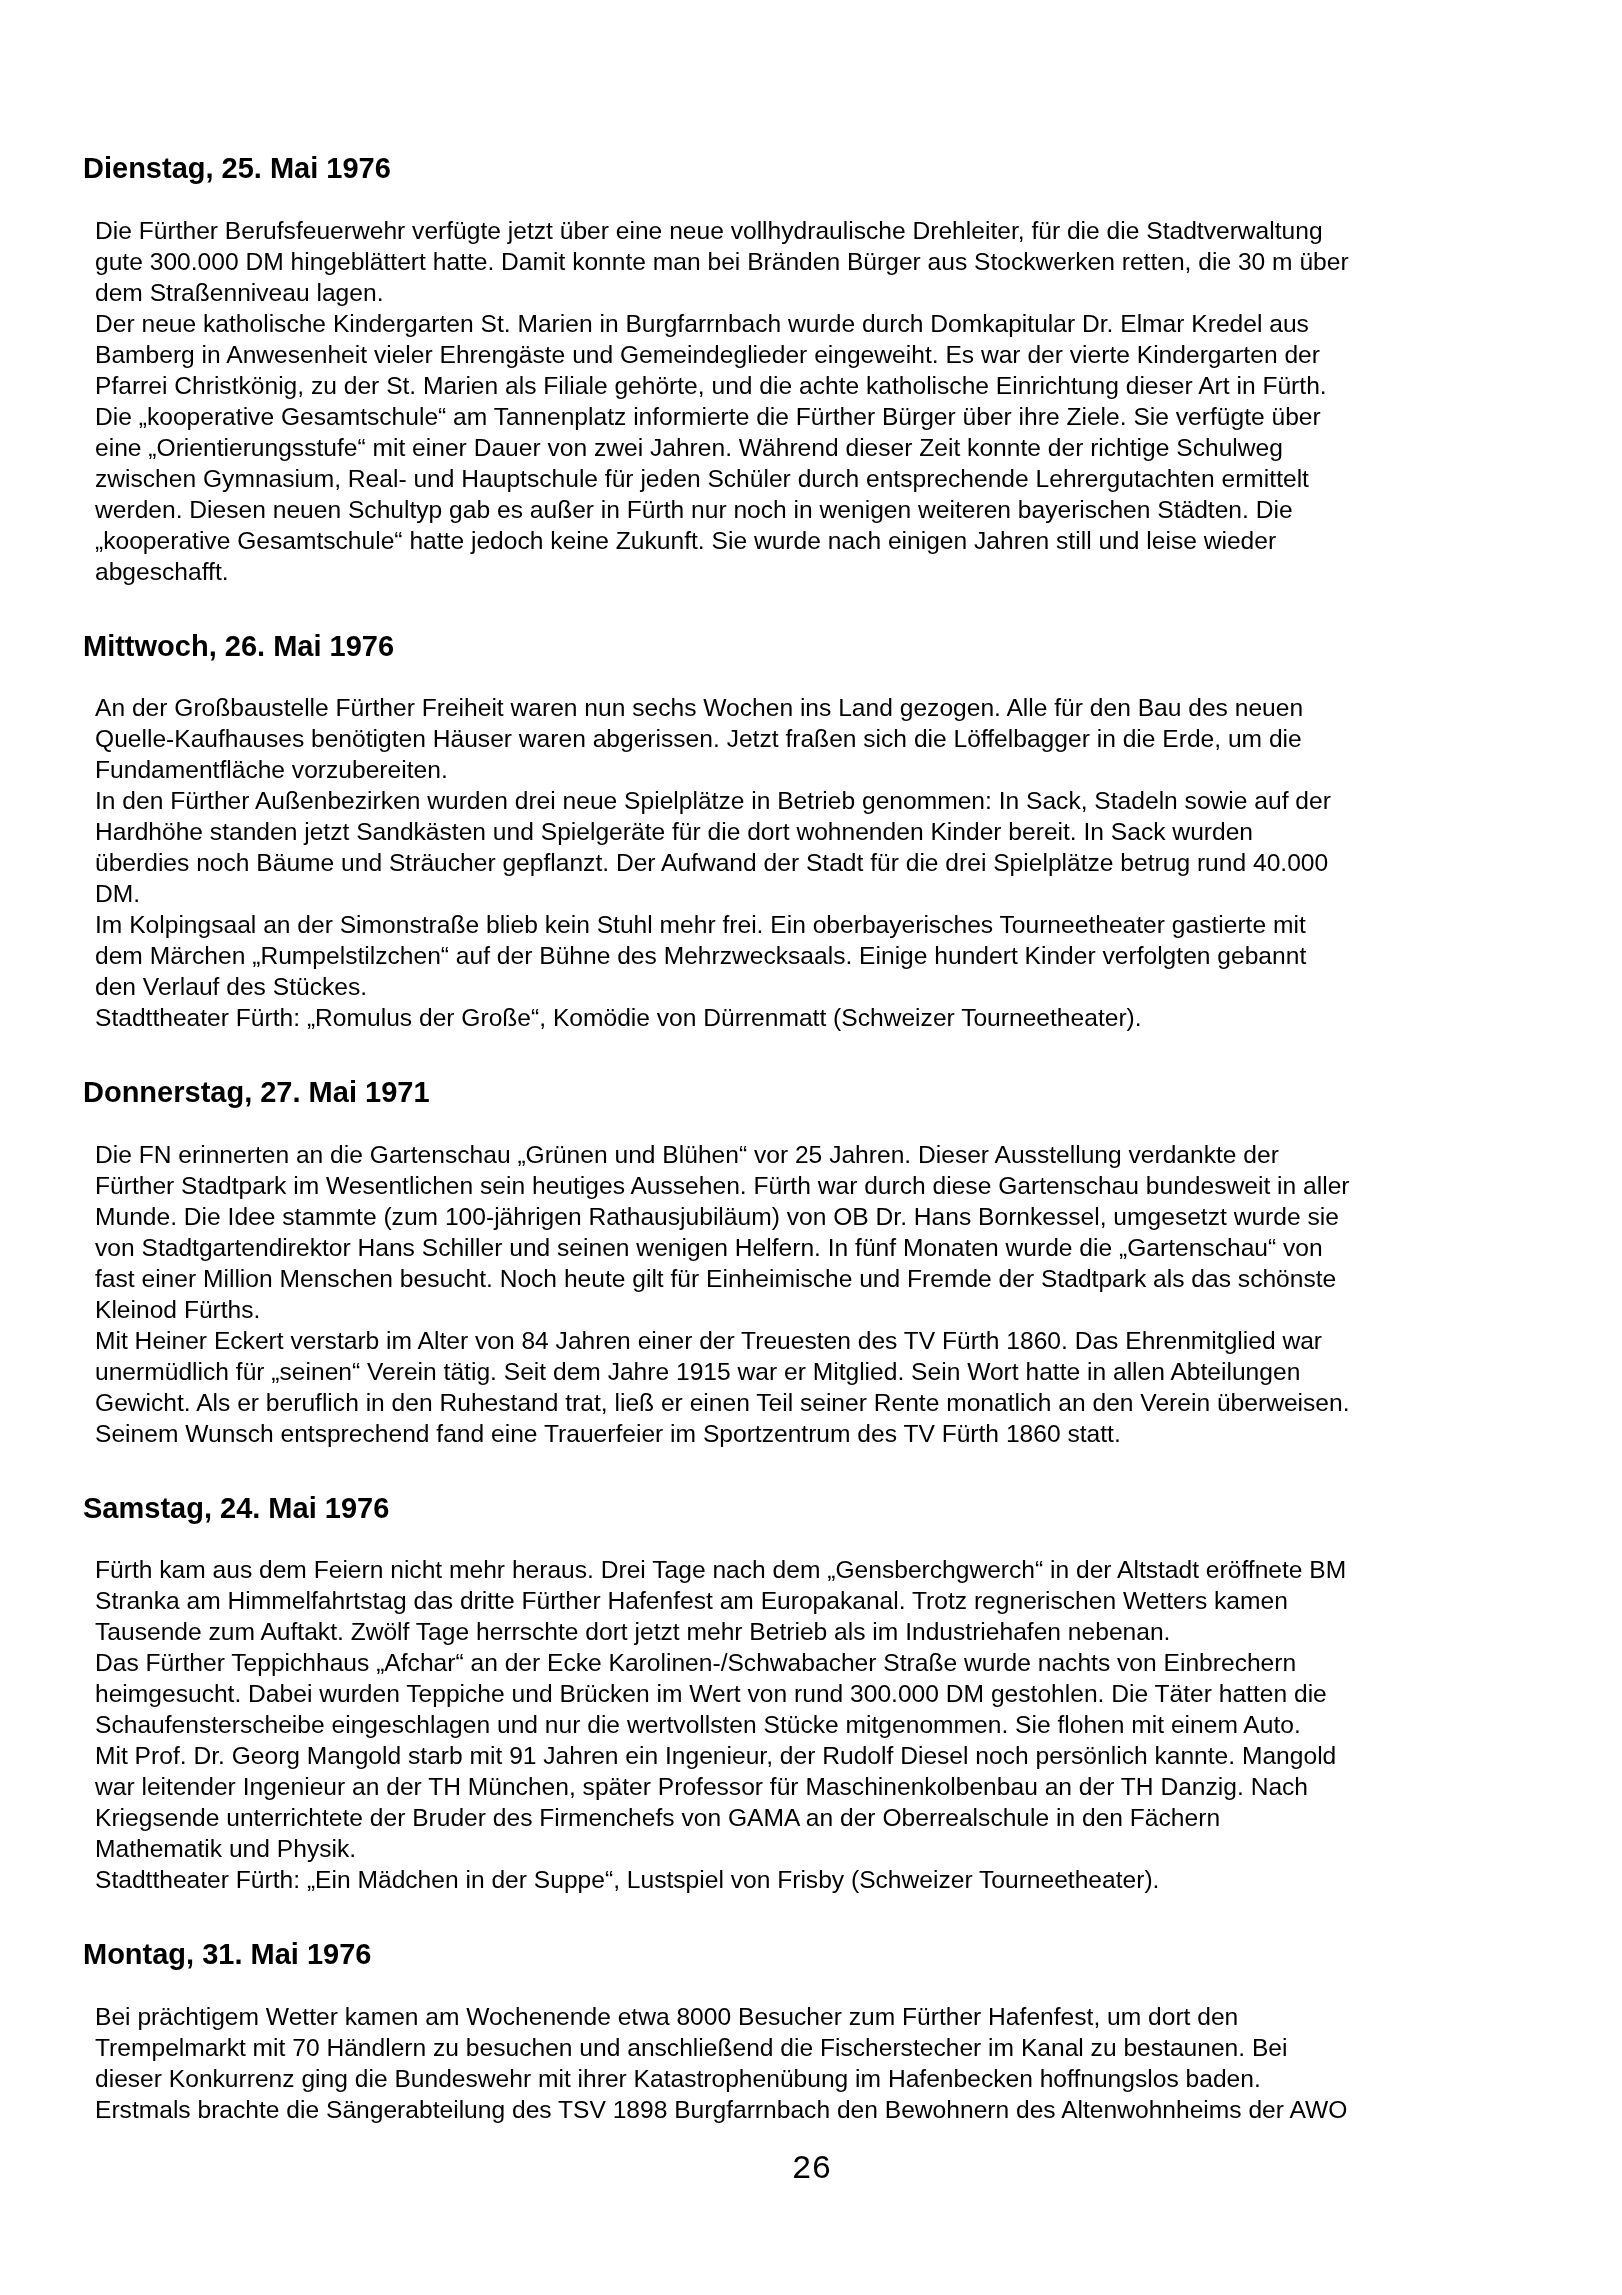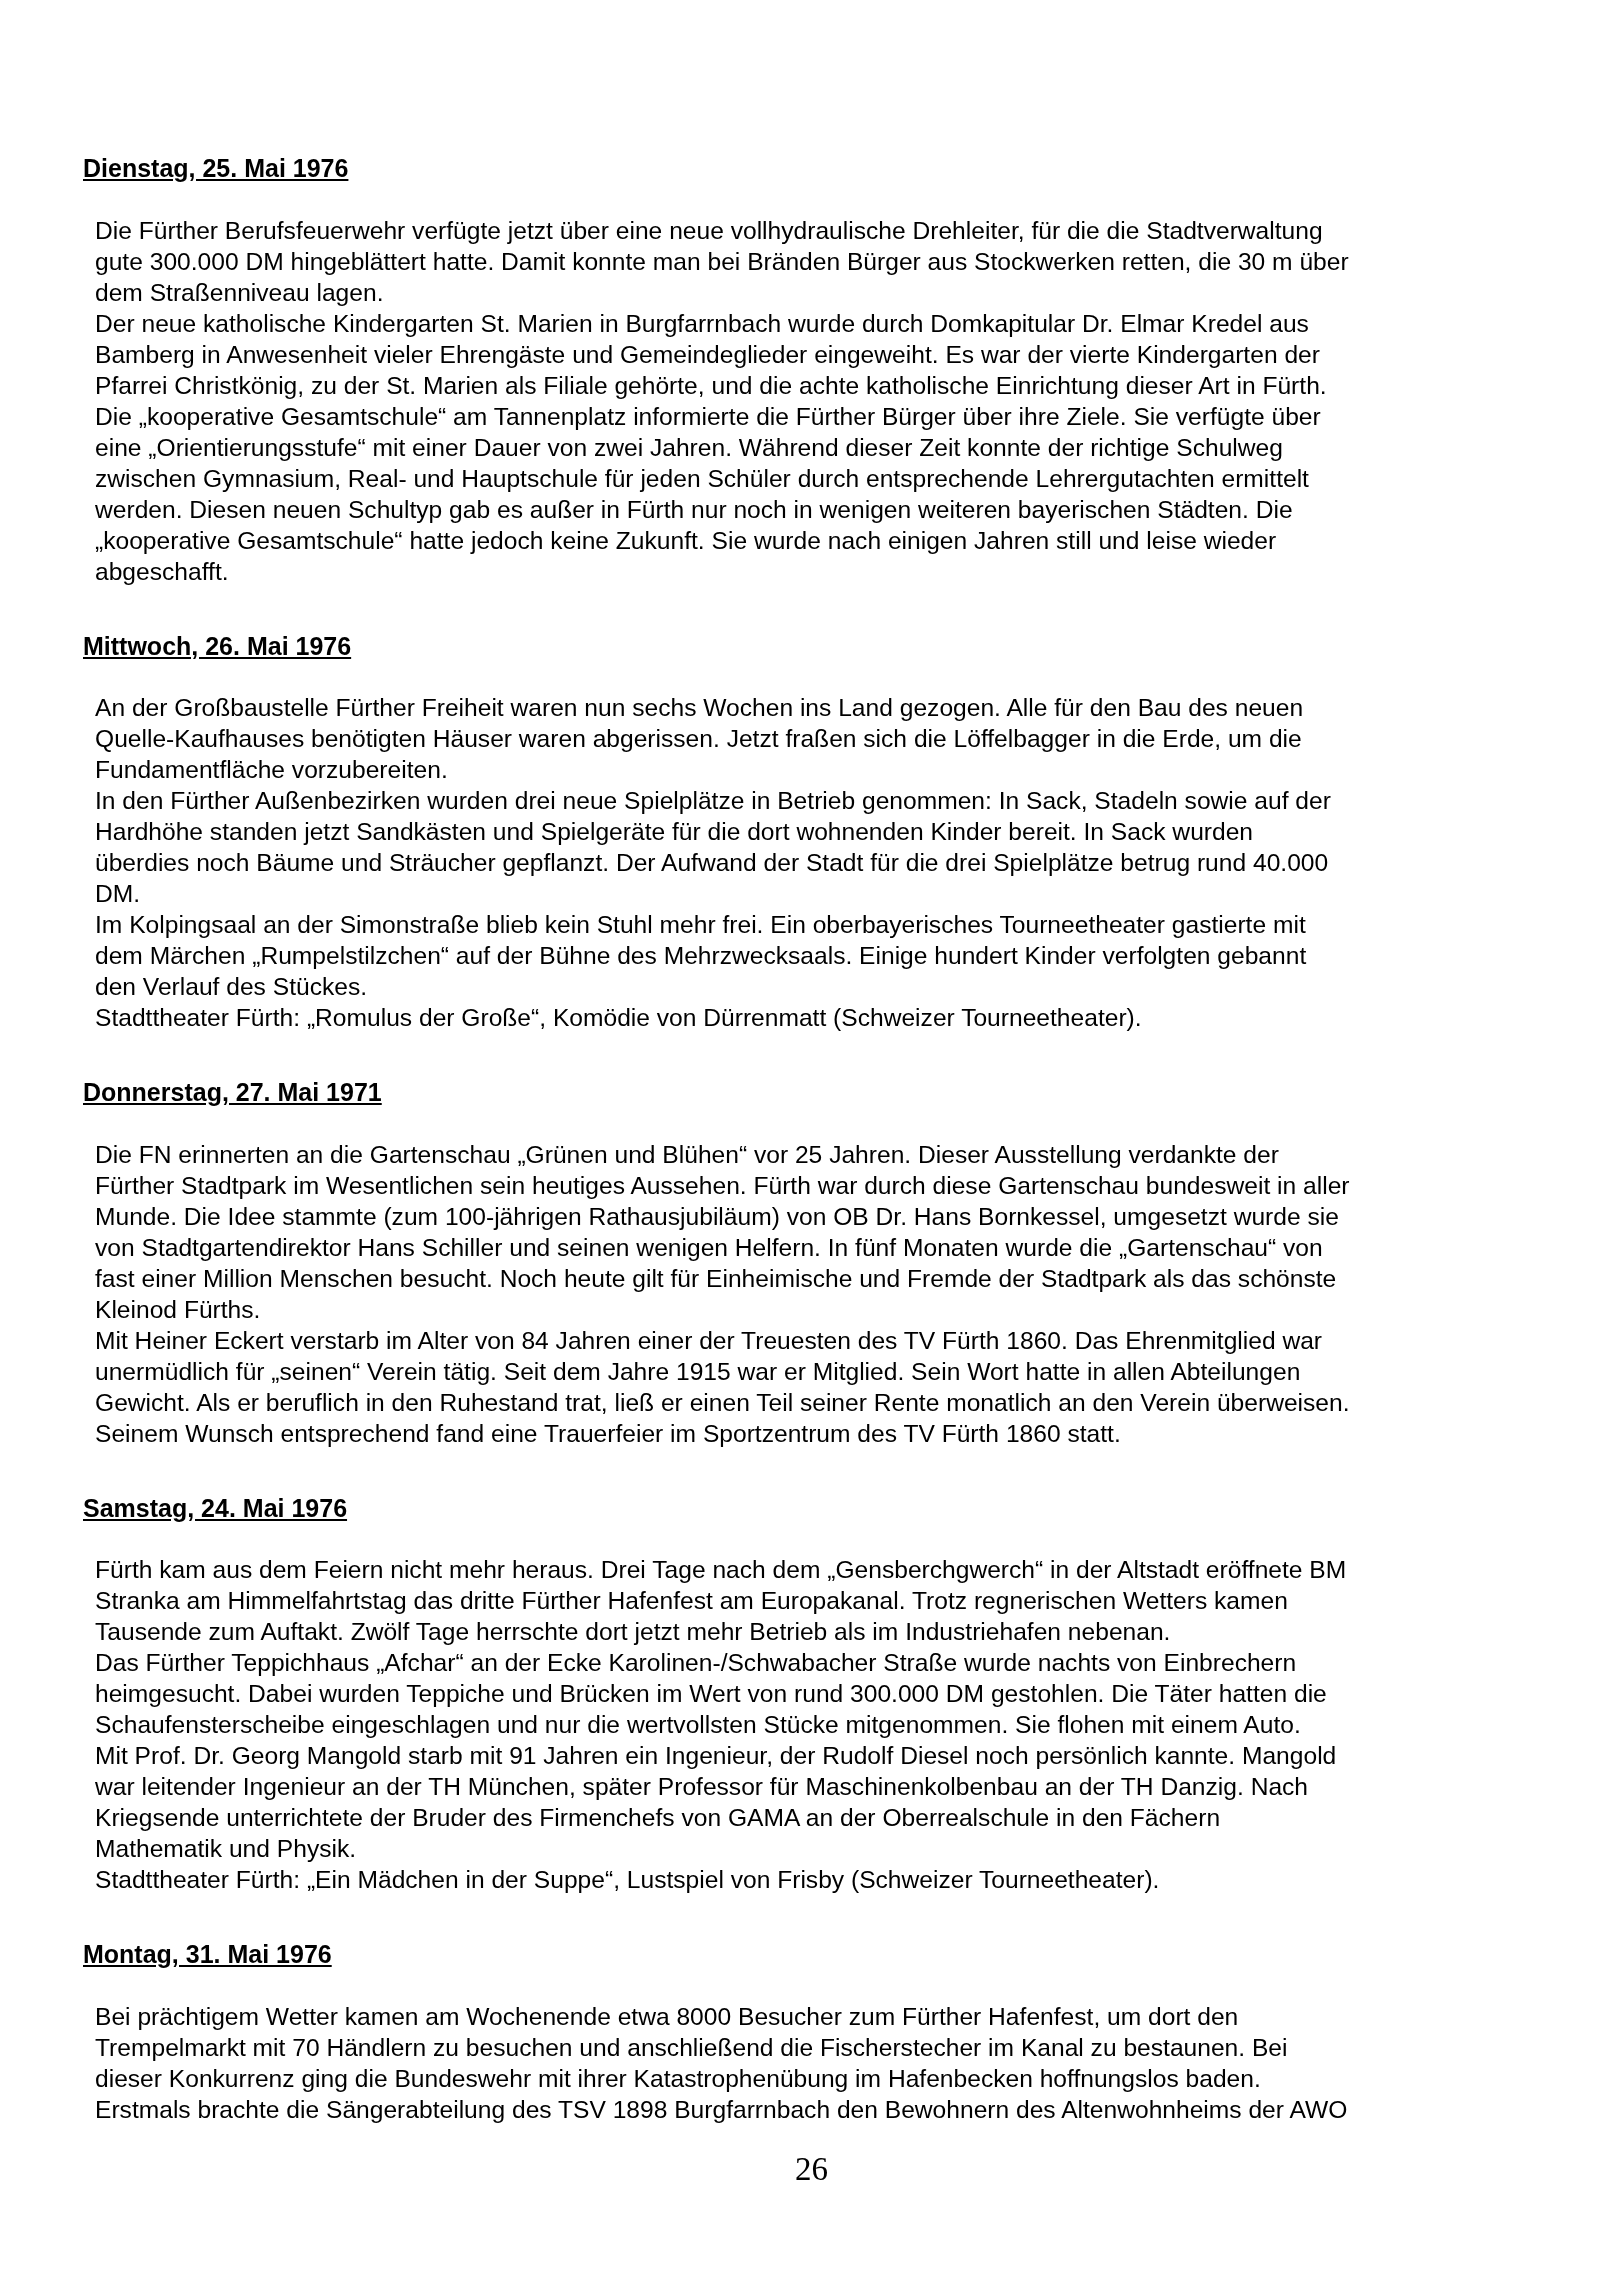--- a/index.html
+++ b/index.html
@@ -14,38 +14,37 @@
     font-family: "Liberation Sans", sans-serif;
     overflow: hidden;
   }
   .doc {
     padding: 153px 16px 0 83px;
     font-size: 24.6px;
     line-height: 31px;
   }
   .section { margin: 0; }
   .date-heading {
-    font-size: 25px;
+    font-size: 29px;
     line-height: 31px;
     font-weight: 700;
     margin: 44px 0 30.5px 0;
-    text-decoration: underline;
   }
   .section:first-child .date-heading { margin-top: 0; }
   .section-text {
     white-space: pre-line;
     margin: 12px;
   }
   .page-footer {
     margin-top: 27px;
     width: 1623px;
     text-align: center;
   }
   .page-number {
-    font-family: Liberation Serif, serif;
+    font-family: Liberation Mono, monospace;
     font-size: 33px;
     line-height: 35px;
     display: inline-block;
   }
 </style>
 </head>
 <body>
 
 <div class="doc">
 

